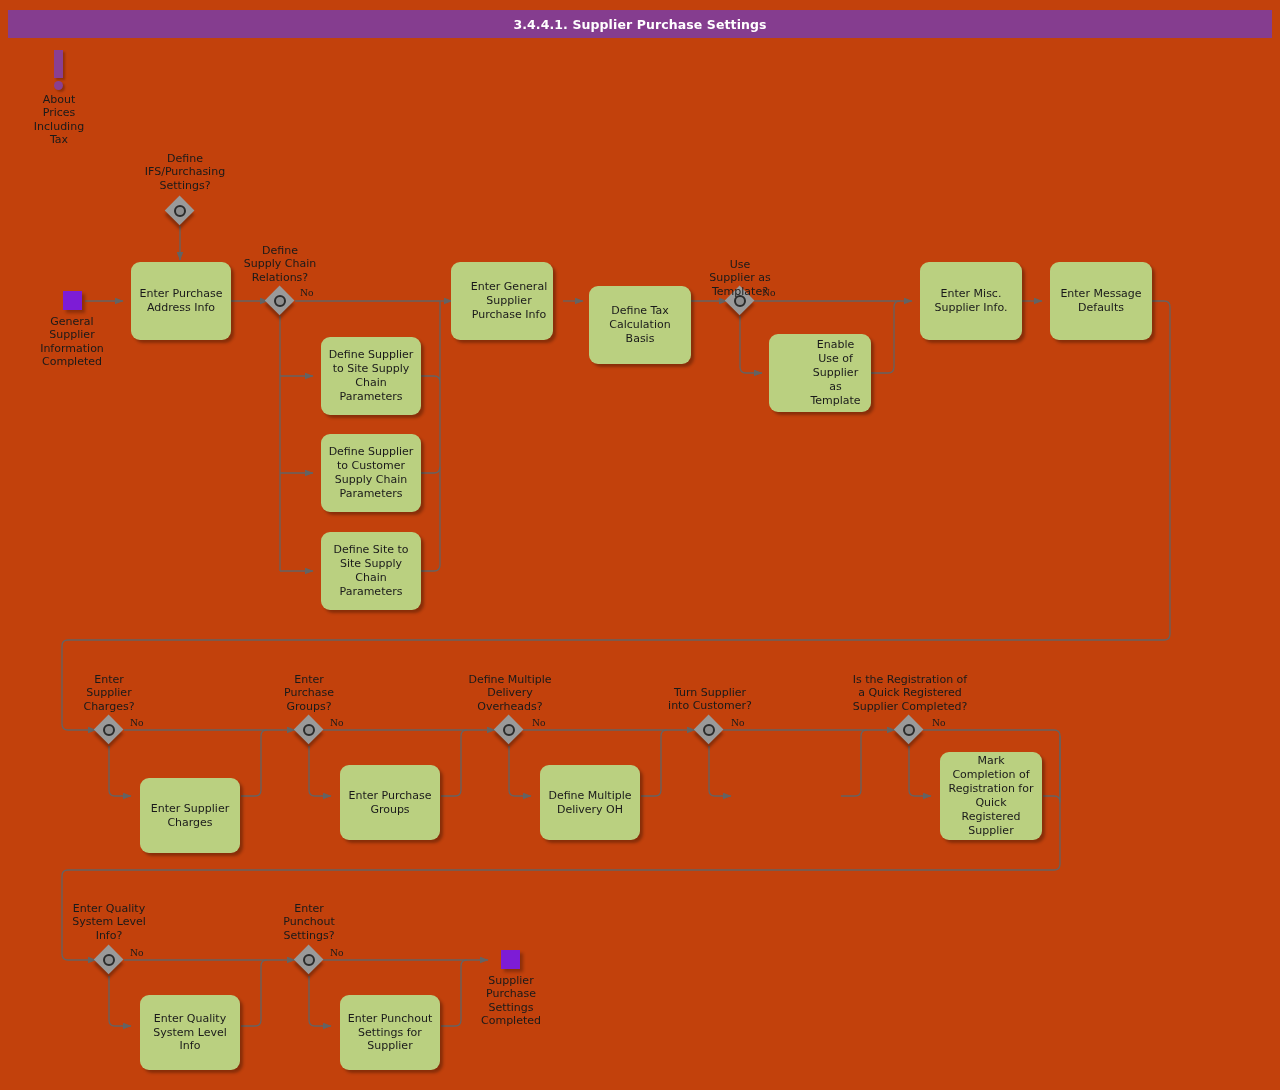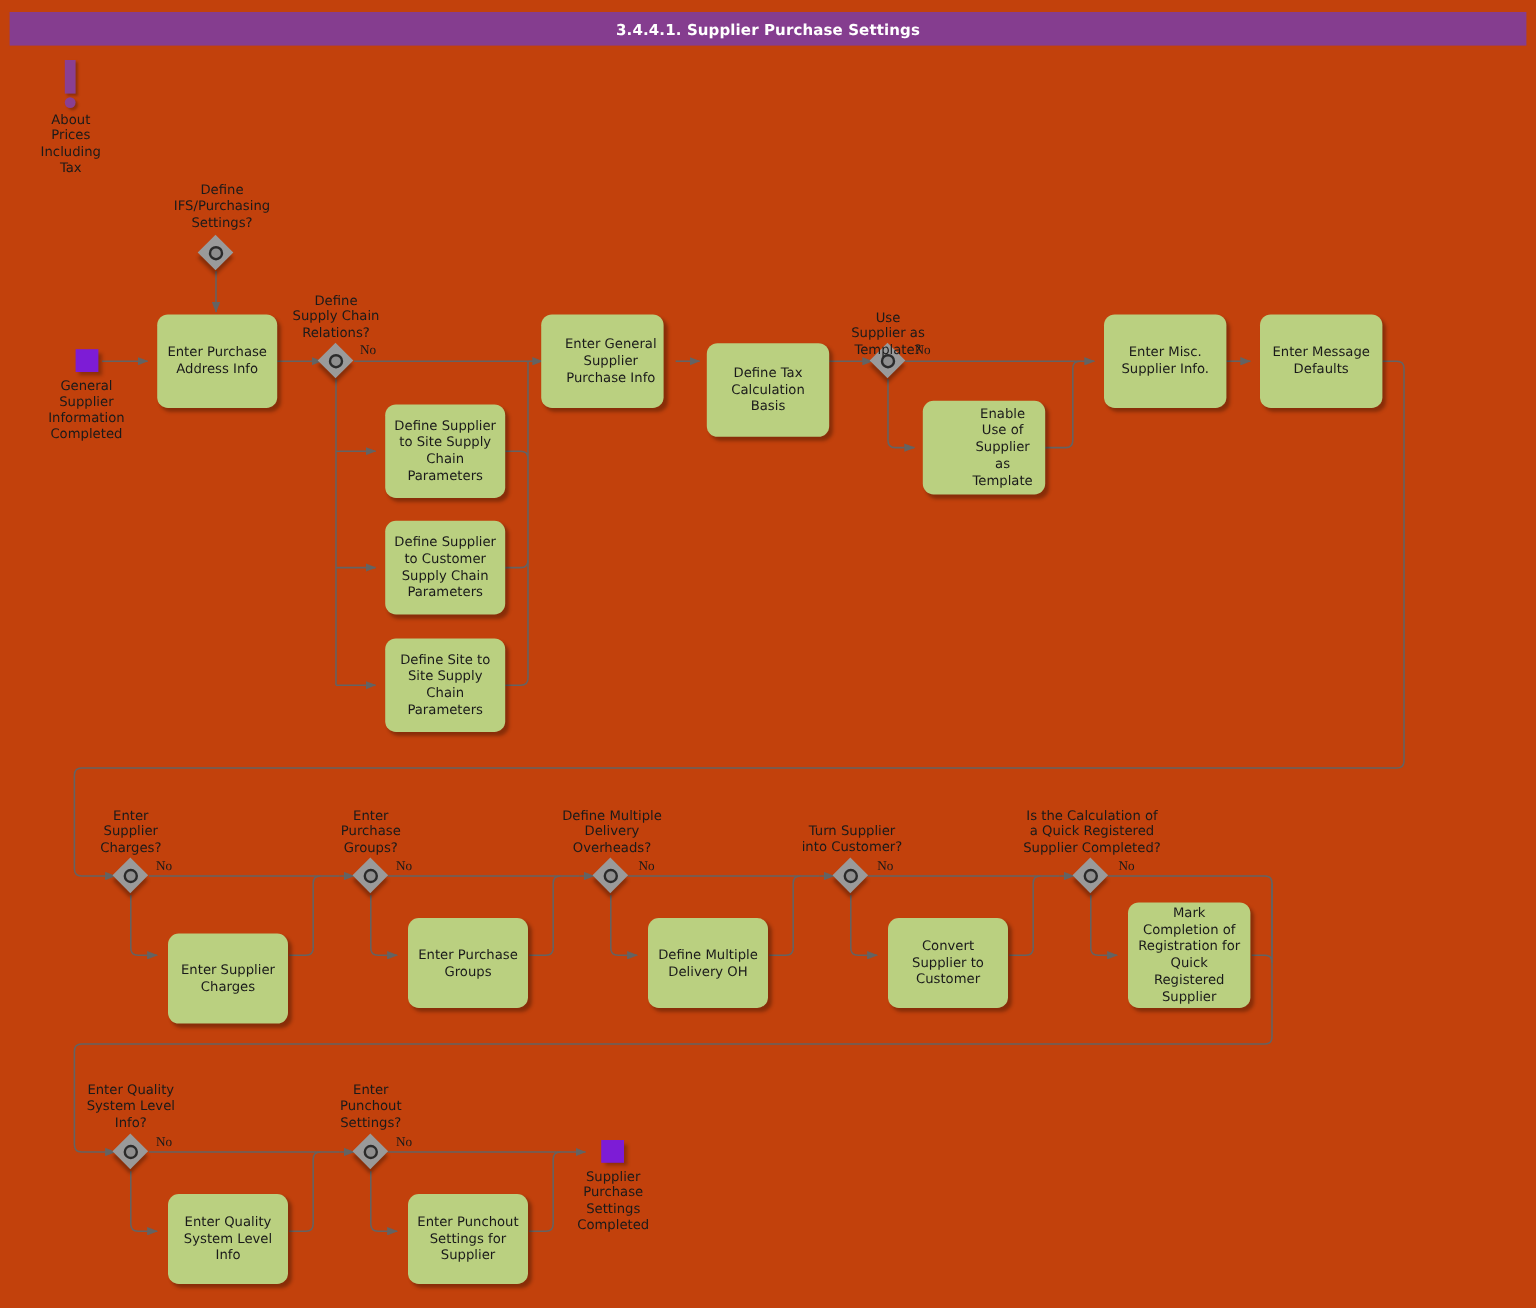--- a/index.html
+++ b/index.html
@@ -249,21 +249,21 @@
     <div class="ring"></div>
   </div>
   <div class="lbl" style="left: 640px; top: 686px; width: 140px; white-space: pre-line;">Turn Supplier
 into Customer?</div>
   <div class="yn" style="left:731px;top:716px;">No</div>
 
   <div class="gateway" style="left:894px;top:715px;">
     <div class="dia"></div>
     <div class="ring"></div>
   </div>
-  <div class="lbl" style="left: 829px; top: 673px; width: 162px; white-space: pre-line;">Is the Calculation of
+  <div class="lbl" style="left: 829px; top: 673px; width: 162px; white-space: pre-line;">Is the Registration of
 a Quick Registered
 Supplier Completed?</div>
   <div class="yn" style="left:932px;top:716px;">No</div>
 
   <div class="gateway" style="left:94px;top:945px;">
     <div class="dia"></div>
     <div class="ring"></div>
   </div>
   <div class="lbl" style="left: 46px; top: 902px; width: 126px; white-space: pre-line;">Enter Quality
 System Level
@@ -317,23 +317,20 @@
 
   <div class="task" style="left: 140px; top: 765px; width: 100px; height: 75px; white-space: pre-line; margin-top: 13px;">Enter Supplier
 Charges</div>
 
   <div class="task" style="left: 340px; top: 765px; width: 100px; height: 75px; white-space: pre-line;">Enter Purchase
 Groups</div>
 
   <div class="task" style="left: 540px; top: 765px; width: 100px; height: 75px; white-space: pre-line;">Define Multiple
 Delivery OH</div>
 
-  <div class="task" style="left: 740px; top: 765px; width: 100px; height: 75px; white-space: pre-line;">Convert
-Supplier to
-Customer</div>
 
   <div class="task" style="left: 940px; top: 752px; width: 102px; height: 88px; white-space: pre-line;">Mark
 Completion of
 Registration for
 Quick
 Registered
 Supplier</div>
 
   <div class="task" style="left: 140px; top: 995px; width: 100px; height: 75px; white-space: pre-line;">Enter Quality
 System Level

